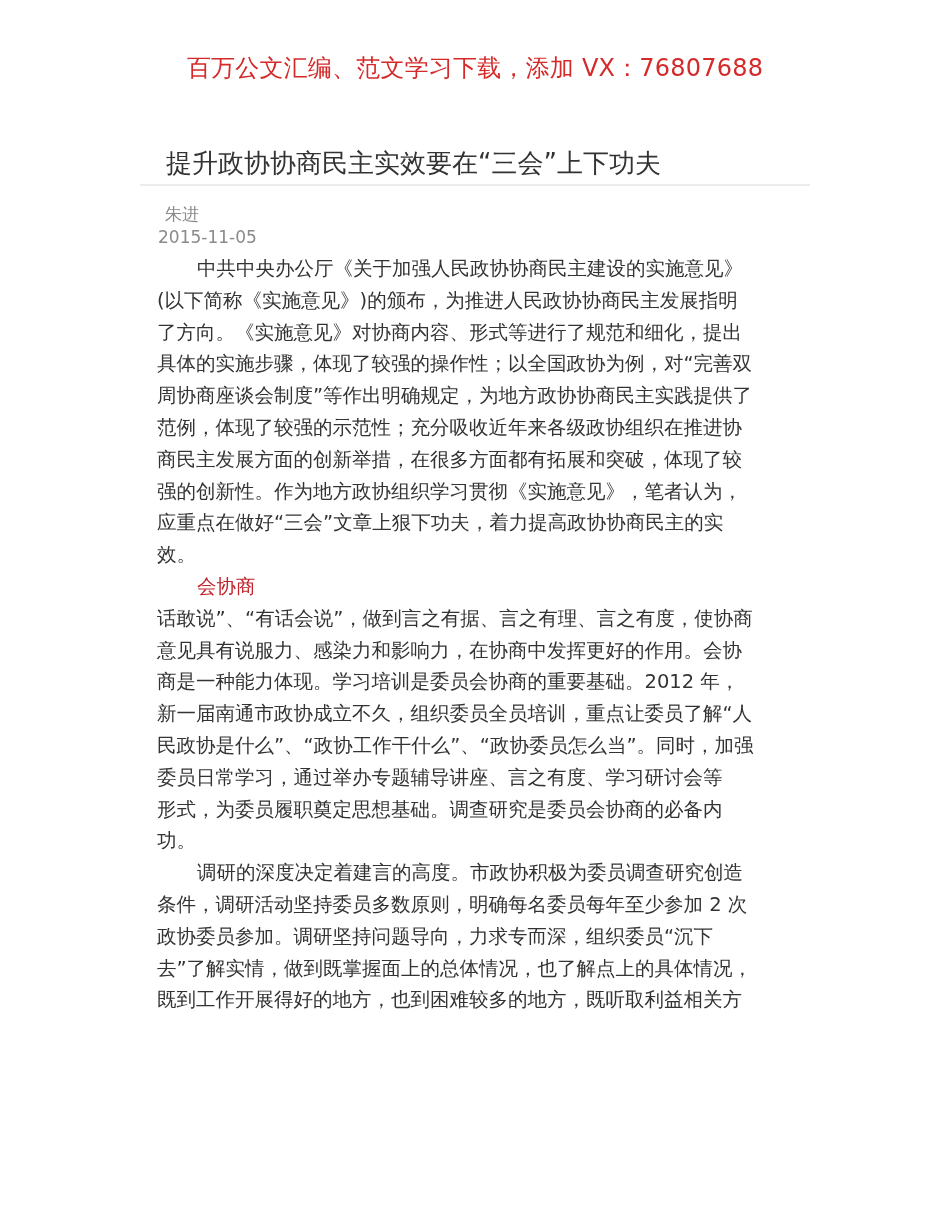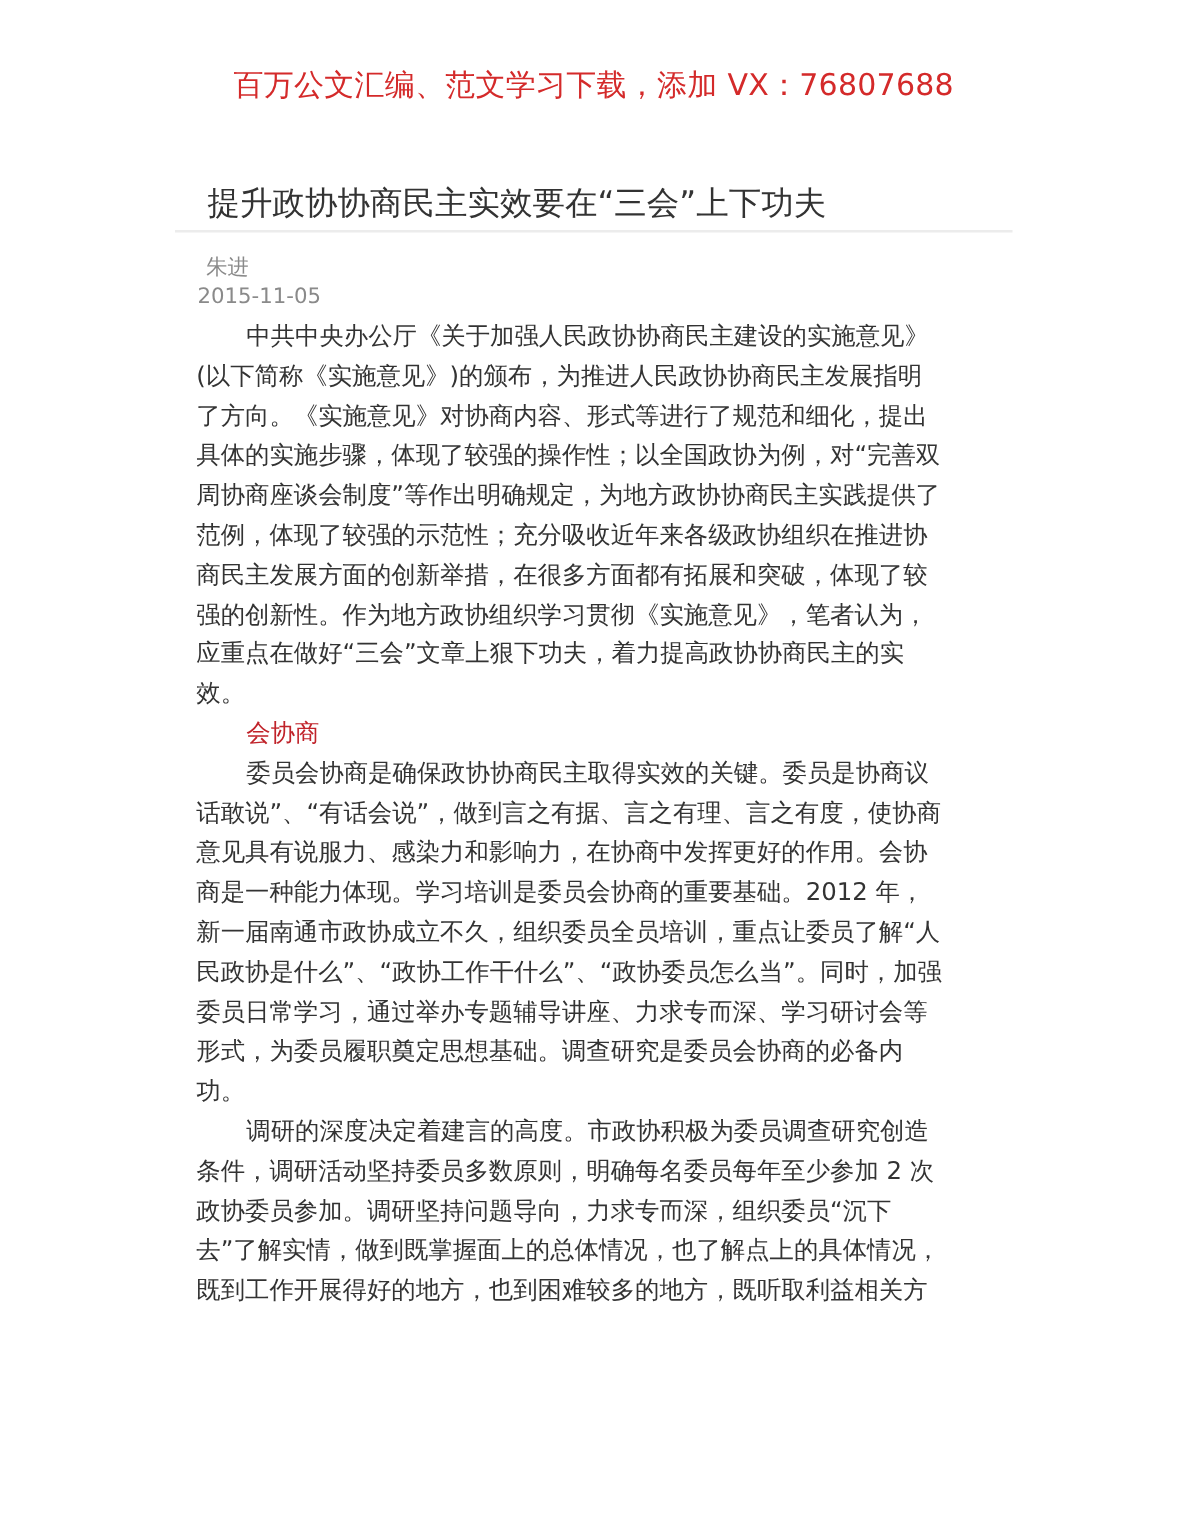--- a/index.html
+++ b/index.html
@@ -34,27 +34,26 @@
     <div class="line">(以下简称《实施意见》)的颁布，为推进人民政协协商民主发展指明</div>
     <div class="line">了方向。《实施意见》对协商内容、形式等进行了规范和细化，提出</div>
     <div class="line">具体的实施步骤，体现了较强的操作性；以全国政协为例，对“完善双</div>
     <div class="line">周协商座谈会制度”等作出明确规定，为地方政协协商民主实践提供了</div>
     <div class="line">范例，体现了较强的示范性；充分吸收近年来各级政协组织在推进协</div>
     <div class="line">商民主发展方面的创新举措，在很多方面都有拓展和突破，体现了较</div>
     <div class="line">强的创新性。作为地方政协组织学习贯彻《实施意见》，笔者认为，</div>
     <div class="line">应重点在做好“三会”文章上狠下功夫，着力提高政协协商民主的实</div>
     <div class="line">效。</div>
     <div class="line indent heading">会协商</div>
-    <div class="line indent">委员会协商是确保政协协商民主取得实效的关键。委员是协商议</div>
     <div class="line">话敢说”、“有话会说”，做到言之有据、言之有理、言之有度，使协商</div>
     <div class="line">意见具有说服力、感染力和影响力，在协商中发挥更好的作用。会协</div>
     <div class="line">商是一种能力体现。学习培训是委员会协商的重要基础。2012 年，</div>
     <div class="line">新一届南通市政协成立不久，组织委员全员培训，重点让委员了解“人</div>
     <div class="line">民政协是什么”、“政协工作干什么”、“政协委员怎么当”。同时，加强</div>
-    <div class="line">委员日常学习，通过举办专题辅导讲座、力求专而深、学习研讨会等</div>
+    <div class="line">委员日常学习，通过举办专题辅导讲座、言之有度、学习研讨会等</div>
     <div class="line">形式，为委员履职奠定思想基础。调查研究是委员会协商的必备内</div>
     <div class="line">功。</div>
     <div class="line indent">调研的深度决定着建言的高度。市政协积极为委员调查研究创造</div>
     <div class="line">条件，调研活动坚持委员多数原则，明确每名委员每年至少参加 2 次</div>
     <div class="line">政协委员参加。调研坚持问题导向，力求专而深，组织委员“沉下</div>
     <div class="line">去”了解实情，做到既掌握面上的总体情况，也了解点上的具体情况，</div>
     <div class="line">既到工作开展得好的地方，也到困难较多的地方，既听取利益相关方</div>
   </div>
 
 </body></html>

